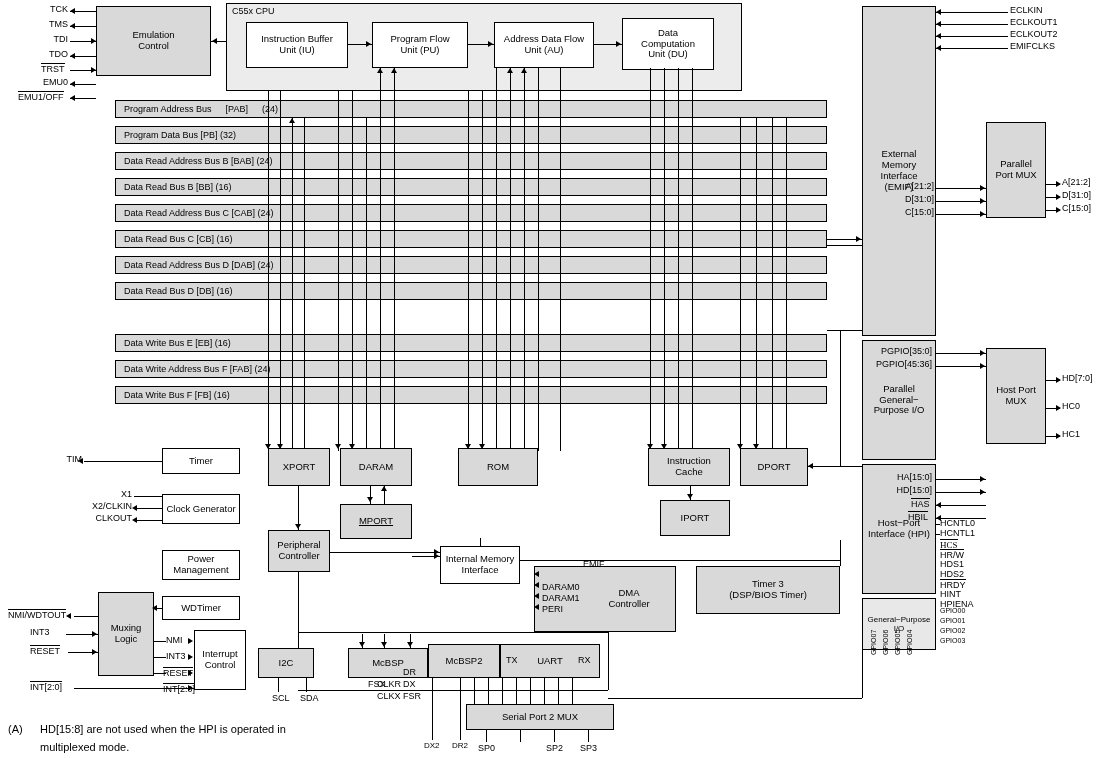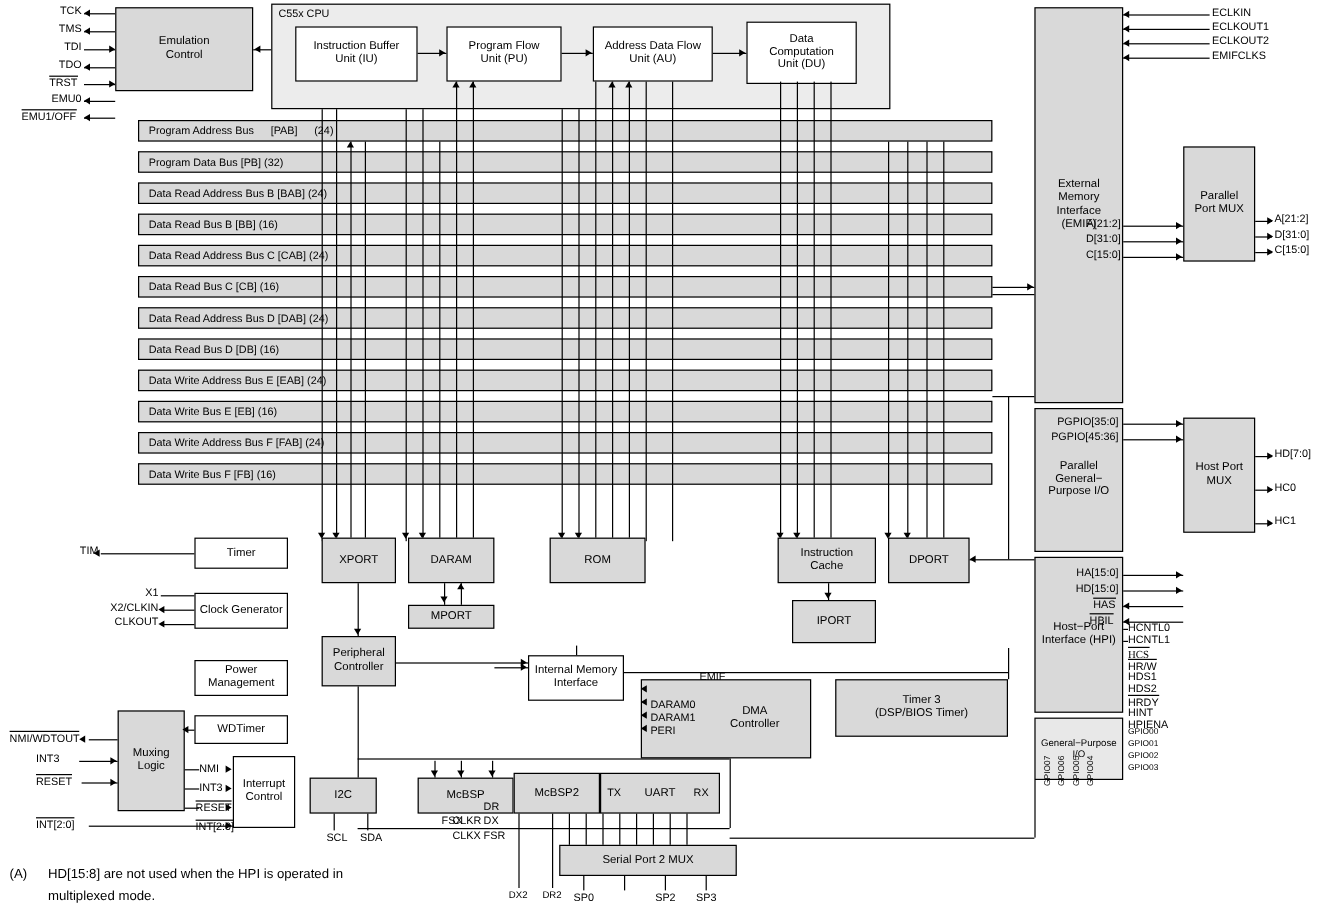--- a/index.html
+++ b/index.html
@@ -112,23 +112,20 @@
     </div>
   <div class="bus" style="left:115px;top:230px;width:712px;height:18px;">
       <span>Data Read Bus C [CB] (16)</span>
     </div>
   <div class="bus" style="left:115px;top:256px;width:712px;height:18px;">
       <span>Data Read Address Bus D [DAB] (24)</span>
     </div>
   <div class="bus" style="left:115px;top:282px;width:712px;height:18px;">
       <span>Data Read Bus D [DB] (16)</span>
     </div>
-  <div class="bus" style="left:115px;top:308px;width:712px;height:18px;">
-      <span>Data Write Address Bus E [EAB] (24)</span>
-    </div>
   <div class="bus" style="left:115px;top:334px;width:712px;height:18px;">
       <span>Data Write Bus E [EB] (16)</span>
     </div>
   <div class="bus" style="left:115px;top:360px;width:712px;height:18px;">
       <span>Data Write Address Bus F [FAB] (24)</span>
     </div>
   <div class="bus" style="left:115px;top:386px;width:712px;height:18px;">
       <span>Data Write Bus F [FB] (16)</span>
     </div>
 
@@ -298,21 +295,21 @@
   <div class="box" style="left:458px;top:448px;width:80px;height:38px;">
     <span>ROM</span>
   </div>
   <div class="box" style="left:648px;top:448px;width:82px;height:38px;">
     <span style="white-space:pre-line;">Instruction
 Cache</span>
   </div>
   <div class="box" style="left:740px;top:448px;width:68px;height:38px;">
     <span>DPORT</span>
   </div>
-  <div class="box" style="left:340px;top:504px;width:72px;height:20px;">
+  <div class="box" style="left:340px;top:504px;width:72px;height:35px;text-decoration:underline;">
     <span>MPORT</span>
   </div>
   <div class="box" style="left:660px;top:500px;width:70px;height:36px;">
     <span>IPORT</span>
   </div>
 
   <div class="ln hln" style="left:808px;top:466px;width:54px;"></div>
   <div class="arrow ar-l" style="left:808px;top:463px;"></div>
   <div class="ln vln" style="left:840px;top:330px;height:136px;"></div>
   <div class="ln hln" style="left:827px;top:330px;width:35px;"></div>

